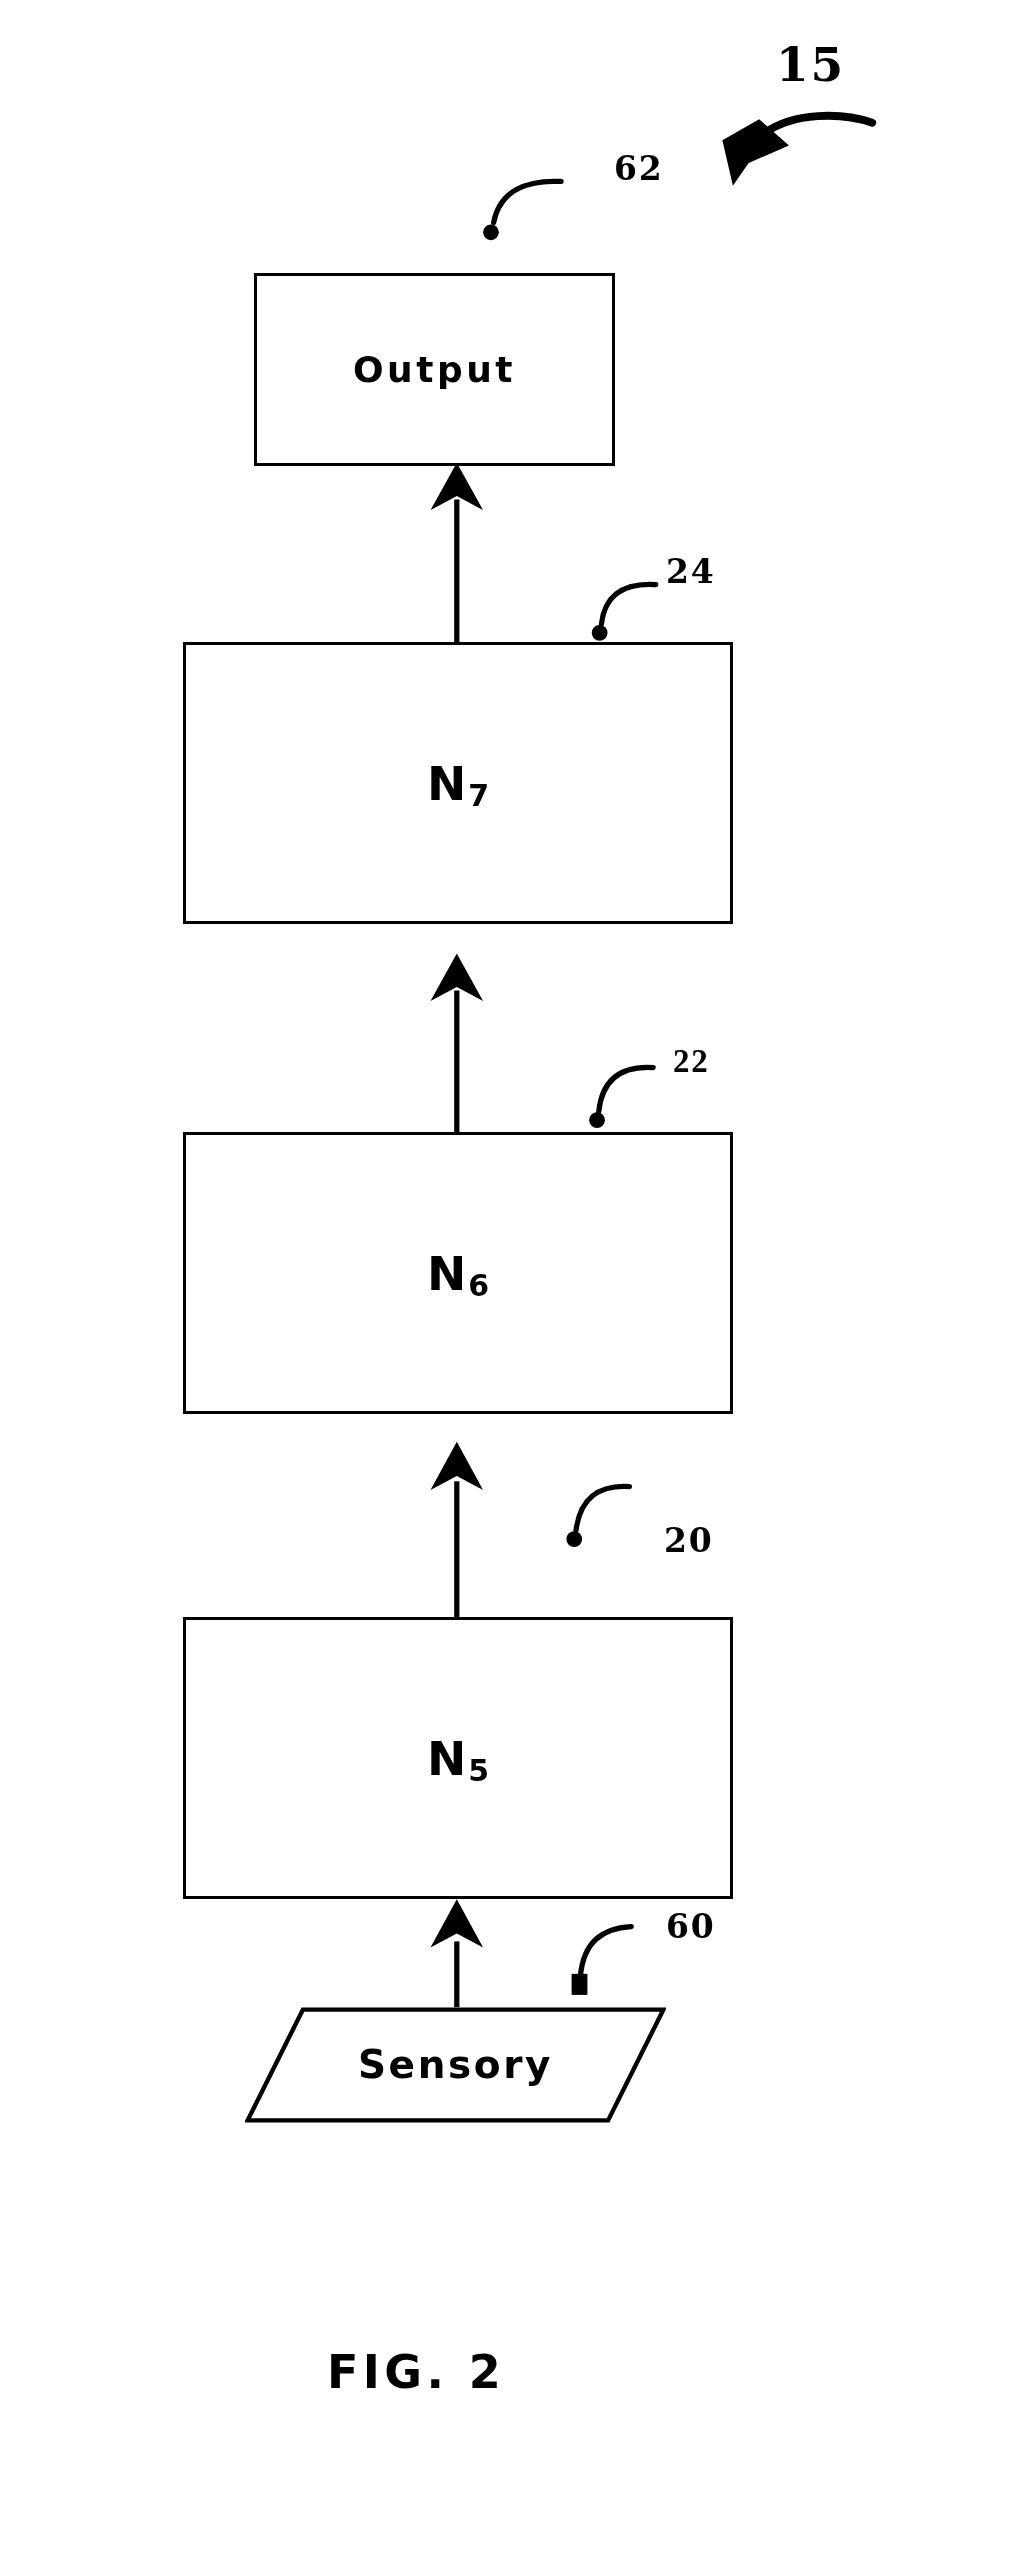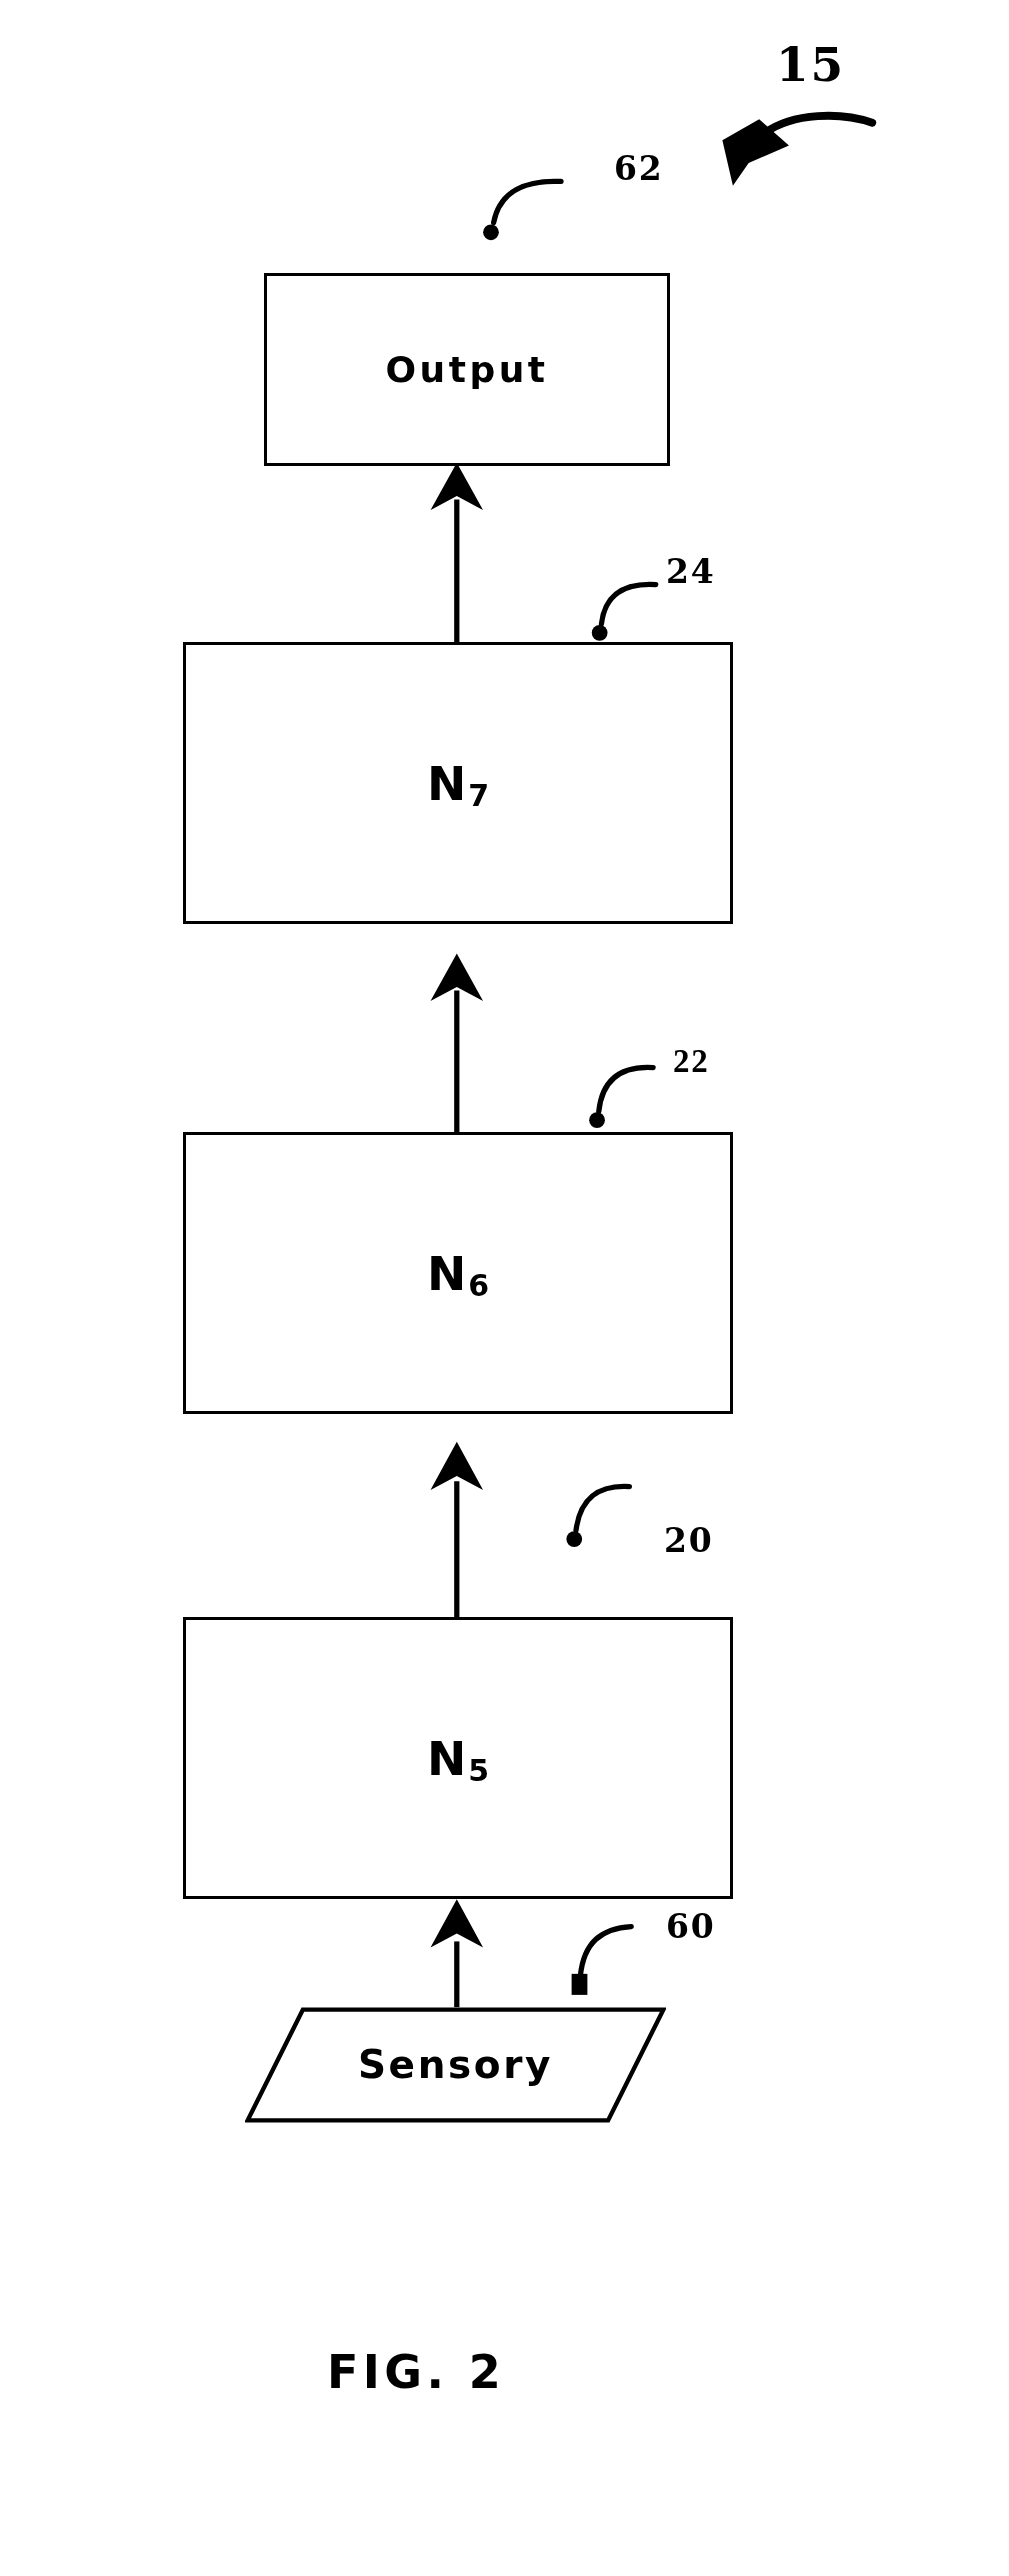--- a/index.html
+++ b/index.html
@@ -34,23 +34,23 @@
     text-align: center;
   }
 
   .proc-box {
     border: 3.5px solid #000000;
     background: #ffffff;
   }
 
   
   #output-box {
-    left: 264px;
+    left: 254px;
     top: 273px;
-    width: 406px;
+    width: 361px;
     height: 193px;
   }
   #output-box .node-label {
     font-size: 36px;
     font-weight: 600;
     letter-spacing: 3.5px;
     line-height: 1.1;
   }
 
   

